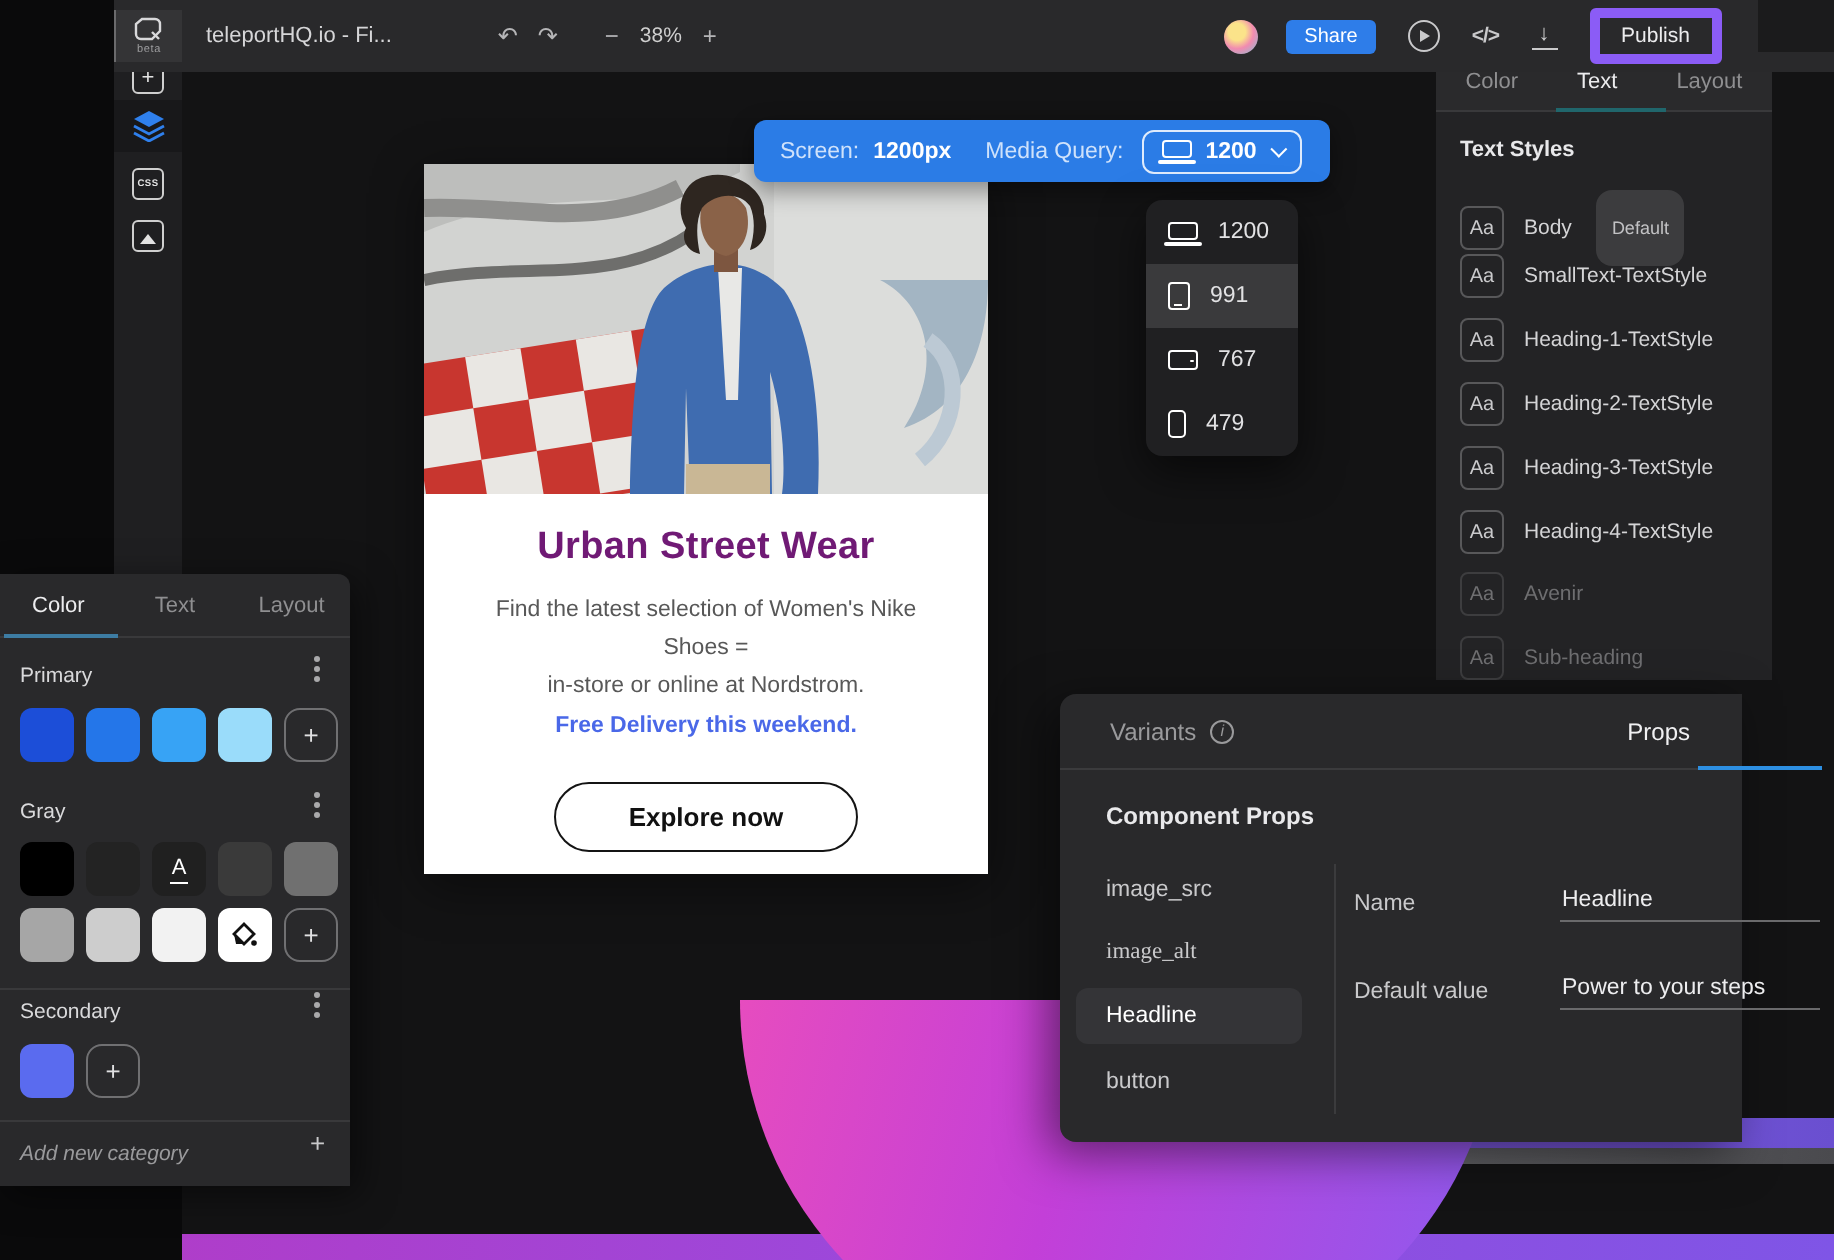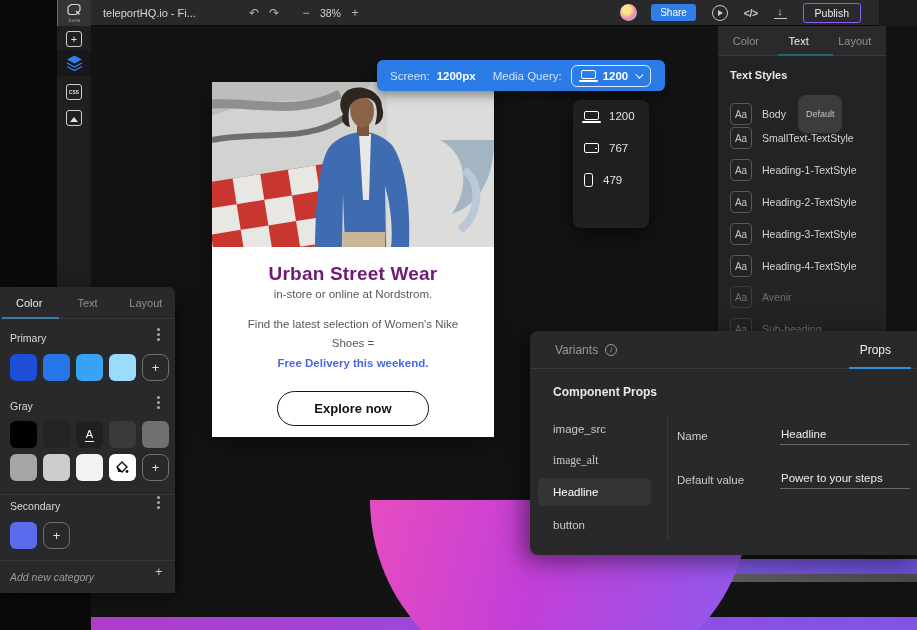--- a/index.html
+++ b/index.html
@@ -5,37 +5,37 @@
   * { margin:0; padding:0; box-sizing:border-box; }
   html,body { background:#000; }
   #app {
     position:relative; width:917px; height:630px; overflow:hidden;
     background:#0a0a0b; font-family:"Liberation Sans", sans-serif;
     -webkit-font-smoothing:antialiased;
   }
   .abs { position:absolute; }
 
   
-  .topbar { left:57px; top:0; width:860px; height:25px; background:#29292b; display:flex; align-items:center; z-index:20; }
+  .topbar { left:57px; top:0; width:860px; height:36px; background:#29292b; display:flex; align-items:center; z-index:20; }
   .topbar-corner { right:0; top:0; width:38px; height:26px; background:#1b1b1c; z-index:21; }
   .logo-box { width:34px; height:26px; background:#343436; border-left:1px solid #6a6a6c; display:flex; flex-direction:column; align-items:center; justify-content:center; }
   .logo-beta { font-size:5.5px; color:#9d9d9f; margin-top:1px; letter-spacing:.3px; }
   .doc-title { color:#d6d6d8; font-size:11px; margin-left:12px; white-space:nowrap; }
   .tb-icon { color:#b5b5b7; font-size:12px; width:20px; text-align:center; cursor:pointer; }
   .g-undo::before { content:'↶'; } .g-redo::before { content:'↷'; }
   .g-minus::before { content:'−'; } .g-plus::before { content:'+'; }
   .zoom-val { color:#cfcfcf; font-size:10.5px; margin:0 4px; }
   .avatar { width:17px; height:17px; border-radius:50%; background:radial-gradient(circle at 38% 35%, #fbe38a 0 28%, #f18bb0 55%, #7ec3da 100%); }
   .share-btn { background:#2e7de9; color:#fff; font-size:10px; border:none; border-radius:3px; padding:3px 9px; margin-left:14px; cursor:pointer; }
   .play-btn { width:16px; height:16px; border:1.4px solid #c9c9cb; border-radius:50%; display:flex; align-items:center; justify-content:center; margin-left:16px; cursor:pointer; }
   .play-btn::before { content:''; border-left:5px solid #c9c9cb; border-top:3.5px solid transparent; border-bottom:3.5px solid transparent; margin-left:1px; }
   .code-btn { color:#c9c9cb; font-size:10.5px; font-weight:bold; margin-left:16px; cursor:pointer; letter-spacing:-.5px; }
   .dl-btn { margin-left:16px; width:13px; height:13px; border-bottom:1.6px solid #c9c9cb; text-align:center; color:#c9c9cb; font-size:11px; line-height:10px; cursor:pointer; }
   .dl-btn::before { content:'↓'; }
-  .publish-btn { margin-left:16px; background:transparent; border:1px solid #8b5cf6; border-radius:3px; color:#ececee; font-size:10.5px; padding:3px 11px; cursor:pointer; }
+  .publish-btn { margin-left:16px; background:transparent; border:5px solid #8b5cf6; border-radius:3px; color:#ececee; font-size:10.5px; padding:3px 11px; cursor:pointer; }
 
   
   .sidebar { left:57px; top:26px; width:34px; height:567px; background:#1f1f21; z-index:5; }
   .side-active-row { position:absolute; left:0; top:24px; width:34px; height:26px; background:#18181a; }
   .side-btn { position:absolute; left:9px; width:16px; height:16px; cursor:pointer; }
   .sq-icon { width:16px; height:16px; border:1.4px solid #cfcfcf; border-radius:3px; color:#e2e2e2; display:flex; align-items:center; justify-content:center; }
   .sq-icon.small-txt { font-size:4.8px; font-weight:bold; letter-spacing:.2px; }
   .sq-icon .mountain { width:0; height:0; border-left:4px solid transparent; border-right:4px solid transparent; border-bottom:5px solid #e2e2e2; margin-top:3px; }
   .plus-in::before { content:'+'; font-size:11px; line-height:1; }
 
@@ -91,21 +91,21 @@
   .underline-text { position:absolute; left:60px; bottom:-1px; width:55px; height:2px; background:#20666c; }
   .ts-header { color:#e8e8ea; font-size:11px; font-weight:bold; margin:13px 0 0 12px; }
   .ts-row { position:absolute; left:12px; display:flex; align-items:center; gap:10px; cursor:pointer; }
   .aa-box { width:22px; height:22px; border:1px solid #58585a; border-radius:4px; color:#c9c9cb; font-size:10px; display:flex; align-items:center; justify-content:center; }
   .ts-label { color:#d4d4d6; font-size:10.5px; }
   .ts-row.dim .aa-box { border-color:#3d3d3f; color:#6f6f71; }
   .ts-row.dim .ts-label { color:#6e6e70; }
   .badge { background:#3c3c3e; color:#c2c2c4; font-size:9px; border-radius:8px; padding:14px 8px; margin-left:2px; }
 
   
-  .props-panel { left:530px; top:331px; width:387px; height:224px; background:#29292b; border-radius:8px 0 0 8px; z-index:8; box-shadow:-6px 6px 24px rgba(0,0,0,.5); }
+  .props-panel { left:530px; top:347px; width:341px; height:224px; background:#29292b; border-radius:8px 0 0 8px; z-index:8; box-shadow:-6px 6px 24px rgba(0,0,0,.5); }
   .pp-tabs { position:relative; height:38px; border-bottom:1px solid #3b3b3d; display:flex; align-items:center; }
   .pp-variants { margin-left:25px; color:#9a9a9c; font-size:12px; display:flex; align-items:center; gap:7px; cursor:pointer; }
   .info-ic { width:12px; height:12px; border:1px solid #9a9a9c; border-radius:50%; font-size:8px; color:#9a9a9c; display:flex; align-items:center; justify-content:center; font-style:italic; }
   .info-ic::before { content:'i'; }
   .pp-props { position:absolute; right:26px; color:#f0f0f2; font-size:12px; cursor:pointer; }
   .pp-underline { position:absolute; left:319px; bottom:-1px; width:62px; height:2px; background:#2d8fe2; }
   .pp-section { color:#e9e9eb; font-size:12px; font-weight:bold; margin:16px 0 0 23px; }
   .pp-item { position:absolute; left:23px; color:#c9c9cb; font-size:11.5px; cursor:pointer; }
   .pp-item.sel-bg { left:8px; width:113px; background:#343437; border-radius:6px; padding:8px 0 8px 15px; color:#fff; }
   .pp-vdiv { position:absolute; left:137px; top:85px; width:1px; height:125px; background:#3b3b3d; }
@@ -166,22 +166,22 @@
         <path d="M120 62 C108 74 104 110 103 165 L130 165 L131 112 L133 165 L174 165 L173 104 C179 124 181 150 179 165 L197 165 C199 118 192 80 180 63 C171 54 161 50 151 50 C139 50 128 55 120 62 Z" fill="#3f6cb0"></path>
         <path d="M147 52 L151 118 L157 118 L159 52 Z" fill="#e8e8e6"></path>
         <rect x="131" y="150" width="42" height="15" fill="#c9b795"></rect>
         <rect x="145" y="42" width="12" height="12" fill="#7d5640"></rect>
         <path d="M139 20 C136 33 141 44 151 46 C160 44 164 33 161 22 C156 13 143 12 139 20 Z" fill="#8a6248"></path>
         <path d="M136 8 C128 13 126 24 131 32 C128 38 132 44 138 45 C136 36 136 28 139 22 C146 14 158 14 163 21 C166 28 165 36 163 43 C170 41 173 33 170 25 C171 12 152 0 136 8 Z" fill="#2e2620"></path>
       </g>
     </svg>
     <div class="card-body">
       <div class="card-title">Urban Street Wear</div>
+      <div class="card-line first">Find the latest selection of Women's Nike Shoes =</div>
       <div class="card-line">in-store or online at Nordstrom.</div>
-      <div class="card-line first">Find the latest selection of Women's Nike Shoes =</div>
       <div class="card-link">Free Delivery this weekend.</div>
       <button class="card-cta">Explore now</button>
     </div>
   </div>
 
   <div class="abs topbar">
     <div class="logo-box">
       <svg width="15" height="13" viewBox="0 0 15 13">
         <path d="M4 1.5 h6.5 a2.5 2.5 0 0 1 2.5 2.5 v3.5 l-4 4 h-5.5 a2.5 2.5 0 0 1 -2.5 -2.5 v-5 z" fill="none" stroke="#d9d9db" stroke-width="1.2"></path>
         <path d="M9 8 l3.5 3.5" stroke="#d9d9db" stroke-width="1.2"></path>
@@ -278,20 +278,24 @@
       <div class="ic-laptop"></div>
       <span class="mb-value">1200</span>
       <div class="chev"></div>
     </div>
   </div>
 
   <div class="abs bp-menu">
     <div class="bp-item">
       <div class="ic-laptop"></div>
       <span class="lbl">1200</span>
+    </div>
+    <div class="bp-item sel">
+      <div class="ic-tab-p"></div>
+      <span class="lbl">991</span>
     </div>
     <div class="bp-item">
       <div class="ic-tab-l"></div>
       <span class="lbl">767</span>
     </div>
     <div class="bp-item">
       <div class="ic-phone"></div>
       <span class="lbl">479</span>
     </div>
   </div>

